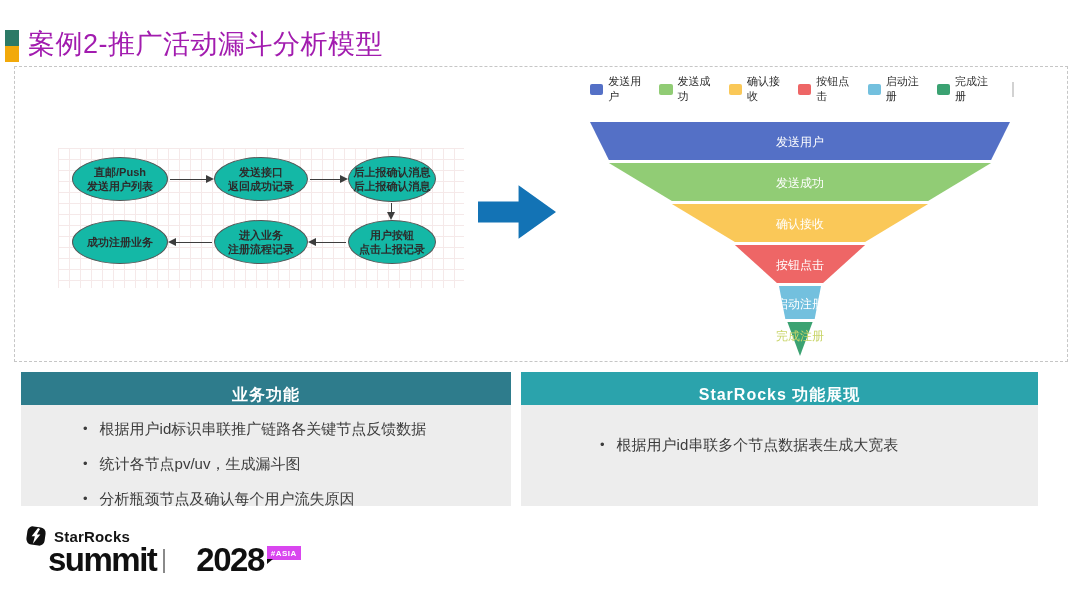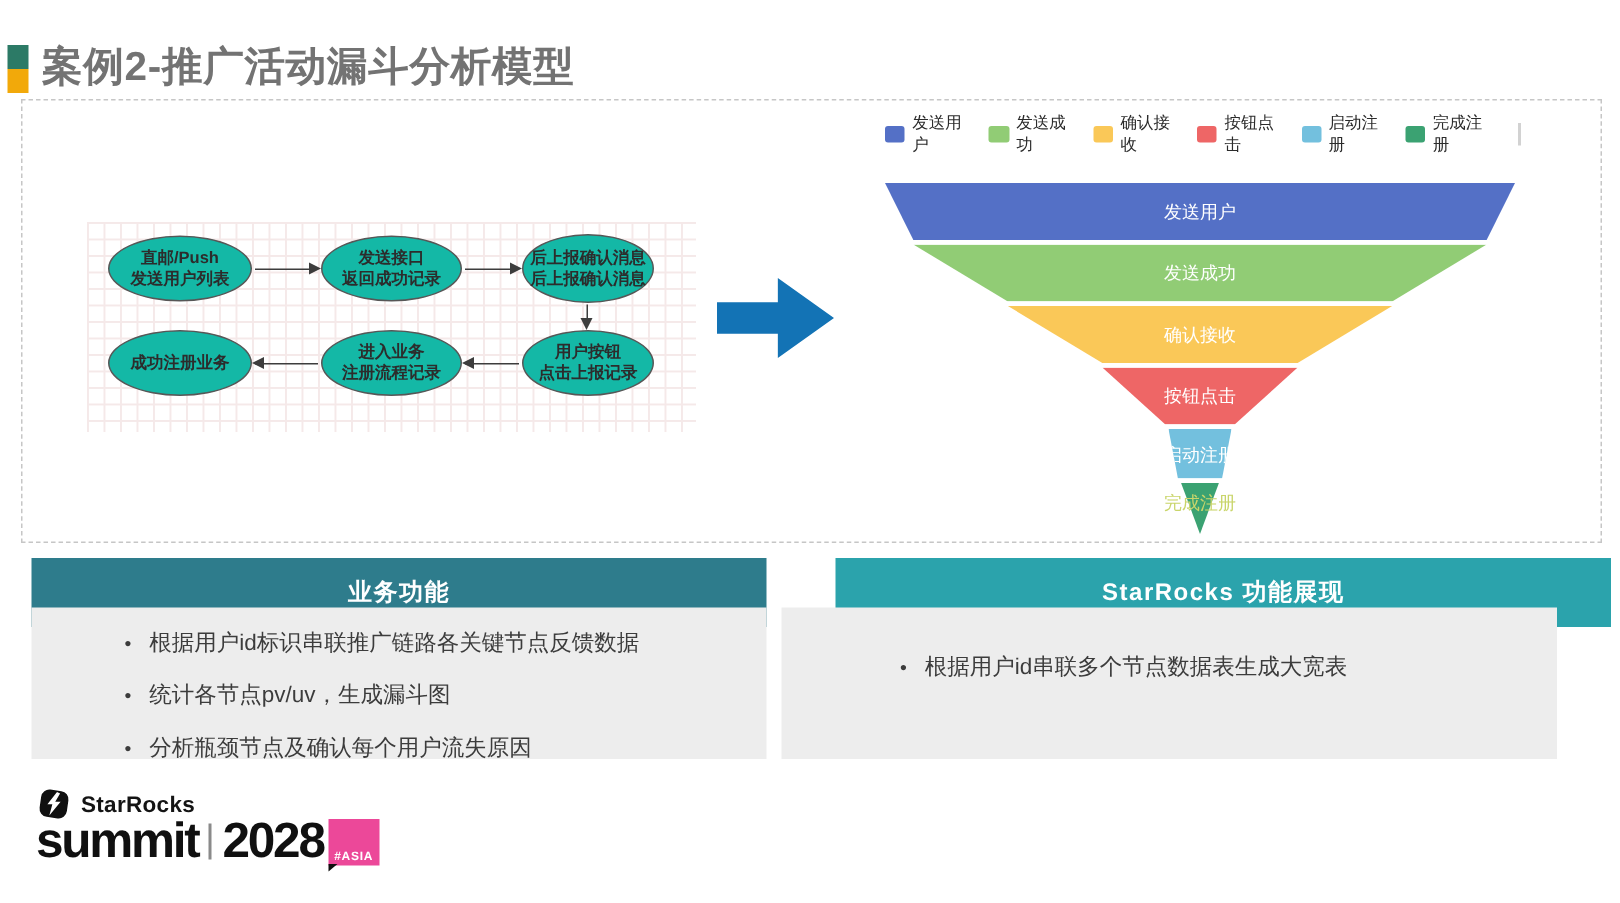--- a/index.html
+++ b/index.html
@@ -5,22 +5,22 @@
   * { margin:0; padding:0; box-sizing:border-box; }
   html,body { background:#fff; }
   .slide {
     position:relative; width:1080px; height:602px; background:#ffffff;
     font-family:"Liberation Sans", sans-serif; overflow:hidden;
   }
   
   .title-accent { position:absolute; left:5px; top:30px; width:14px; height:32px; }
   .title-accent .half { width:100%; height:16px; }
   .page-title {
-    position:absolute; left:28px; top:26px; font-size:27px; font-weight:700;
-    color:#737373; letter-spacing:0.5px; white-space:nowrap;
+    position:absolute; left:28px; top:26px; font-size:27px; font-weight:400;
+    color:#a21caf; letter-spacing:0.5px; white-space:nowrap;
   }
   
   .dashed-box {
     position:absolute; left:14px; top:66px; width:1054px; height:296px;
     border:1px dashed #c6c6c6; background:#fff;
   }
   
   .flow-heading {
     position:absolute; left:83px; top:105px; font-size:17px; font-weight:700; color:#1d1d1d;
   }
@@ -78,26 +78,26 @@
   }
   .tbody { position:absolute; top:405px; height:101px; }
   .bullet-row { display:flex; align-items:flex-start; gap:12px; font-size:15px; color:#3c3c3c; }
   .bullet-dot { font-size:13px; line-height:19px; color:#3c3c3c; }
   .bullet-text { line-height:19px; }
   
   .brand-row { position:absolute; left:25px; top:525px; display:flex; align-items:center; gap:7px; }
   .brand-name { font-size:15px; font-weight:700; color:#141414; letter-spacing:0.2px; }
   .summit-row { position:absolute; left:24px; top:543px; display:flex; align-items:flex-start; }
   .summit-word, .summit-year {
-    font-size:33px; font-weight:800; color:#101010; letter-spacing:-1.5px; line-height:34px;
+    font-size:33px; font-weight:800; color:#101010; letter-spacing:-1.5px; line-height:34px;margin-left:24px;
   }
   .summit-sep { width:2px; height:24px; background:#8a8a8a; margin:6px 7px 0 7px; }
   .asia-badge {
-    position:relative; margin:3px 0 0 3px; background:#ec4899; color:#fff;
-    font-size:8px; font-weight:700; padding:20px 4px 2px 4px; letter-spacing:0.5px;
+    position:relative; margin:3px 0 0 3px; background:#d946ef; color:#fff;
+    font-size:8px; font-weight:700; padding:3px 4px 2px 4px; letter-spacing:0.5px;
   }
   .asia-badge::after {
     content:""; position:absolute; left:0; bottom:-4px;
     border-top:5px solid #101010; border-right:6px solid transparent;
   }
 </style>
 </head>
 <body>
 
 <div class="slide">
@@ -191,21 +191,21 @@
     <div class="layer" style="top: 200px; height: 34px; line-height: 26px; clip-path: polygon(47% 0%, 53% 0%, 50% 100%); background-color: rgb(59, 162, 114);">
     </div>
     <div class="layer" style="top:200px; height:26px; line-height:26px;">
       <span style="color: rgb(201, 213, 106);">完成注册</span>
     </div>
   </div>
 
   <div class="th" style="left: 21px; top: 372px; width: 490px; background-color: rgb(46, 124, 140);">
     <span>业务功能</span>
   </div>
-  <div class="th" style="left: 521px; top: 372px; width: 517px; background-color: rgb(43, 163, 172); margin-left: 36px;">
+  <div class="th" style="left: 521px; top: 372px; width: 517px; background-color: rgb(43, 163, 172);">
     <span>StarRocks 功能展现</span>
   </div>
 
   <div class="tbody" style="left: 21px; width: 490px; padding: 14px 20px 0px 62px; display: flex; flex-direction: column; gap: 16px; background-color: rgb(237, 237, 237);">
     <div class="bullet-row">
       <span class="bullet-dot">•</span>
       <span class="bullet-text">根据用户id标识串联推广链路各关键节点反馈数据</span>
     </div>
     <div class="bullet-row">
       <span class="bullet-dot">•</span>

